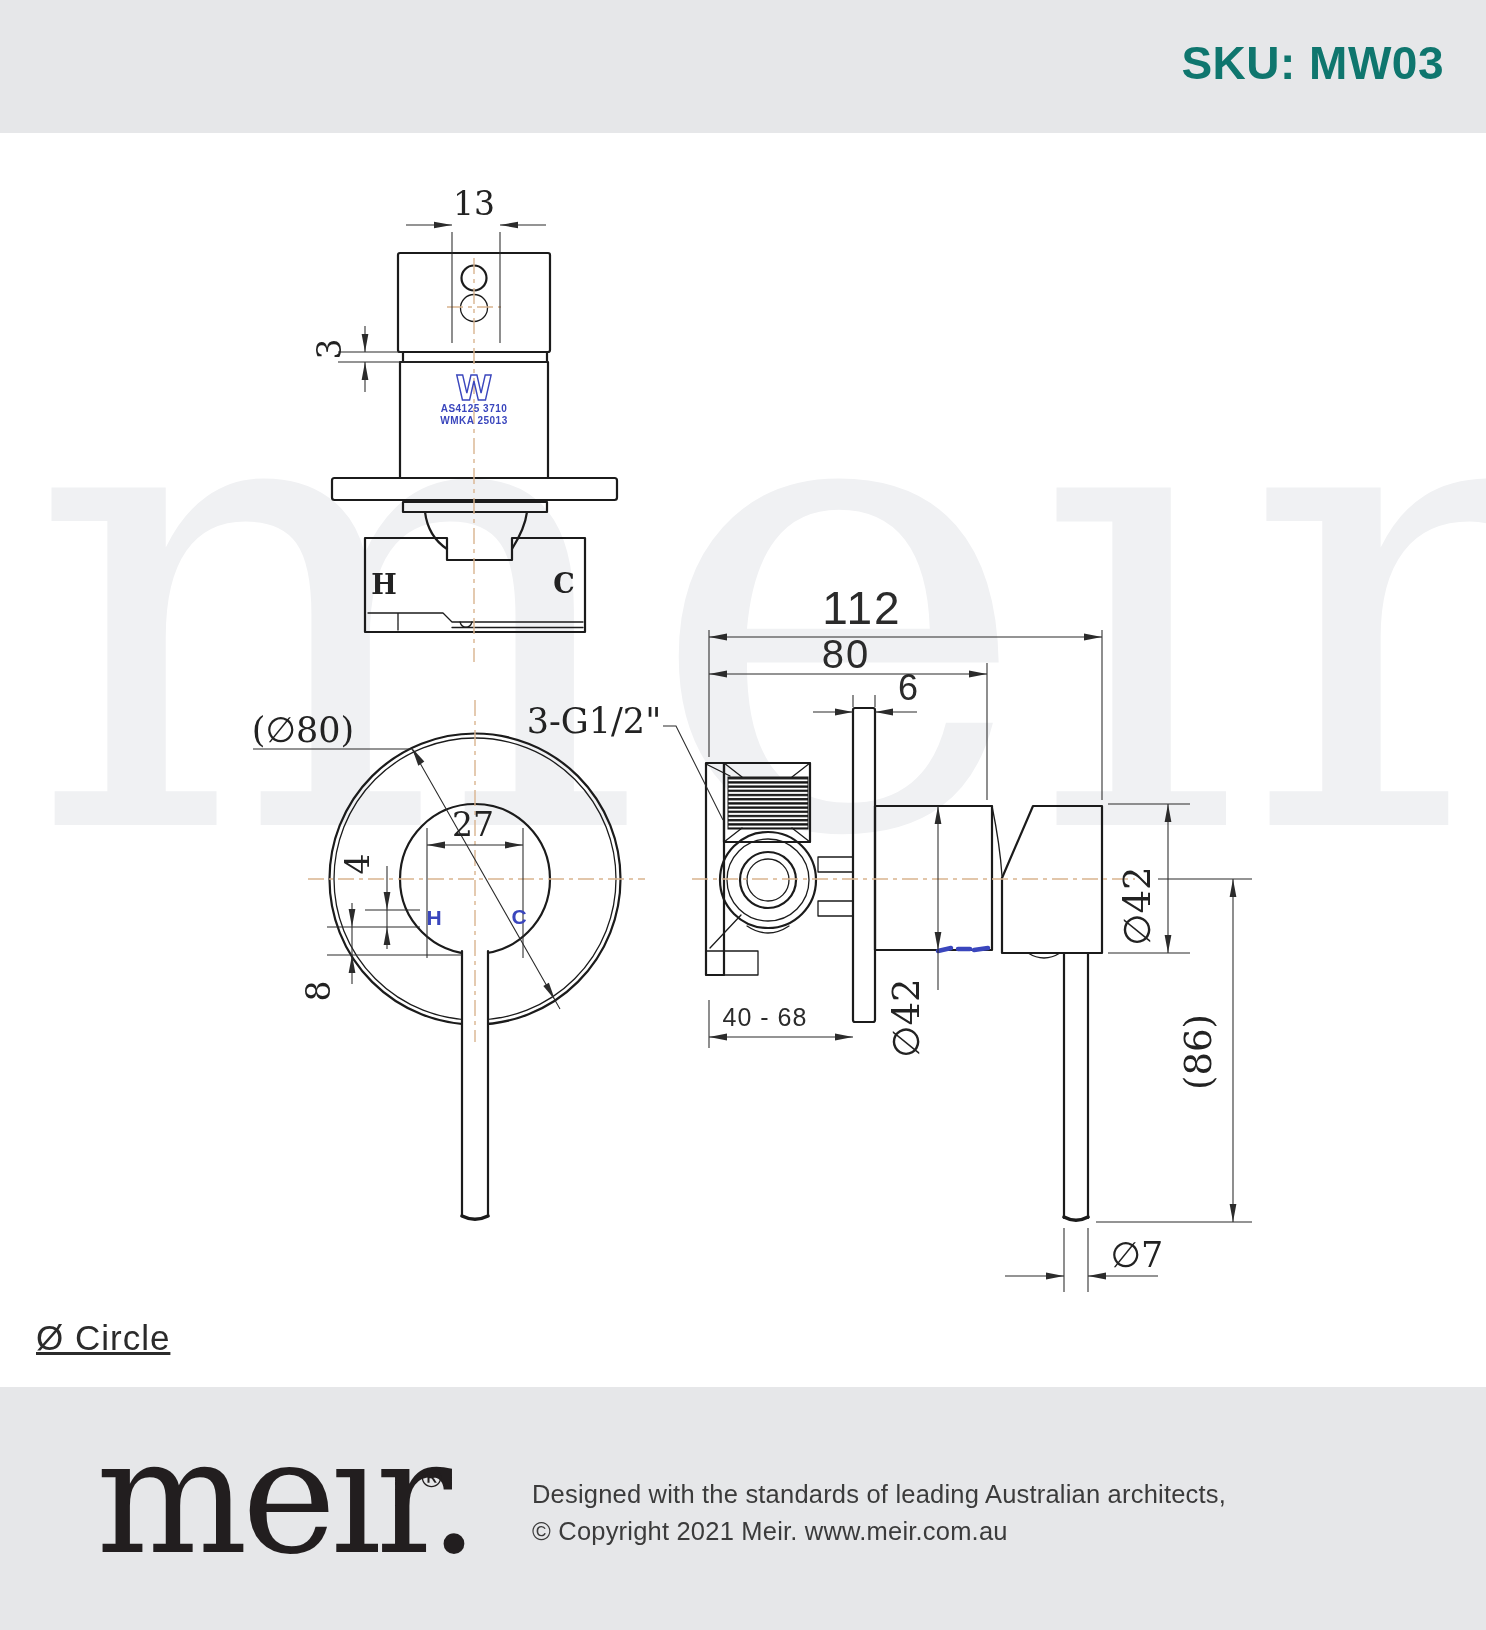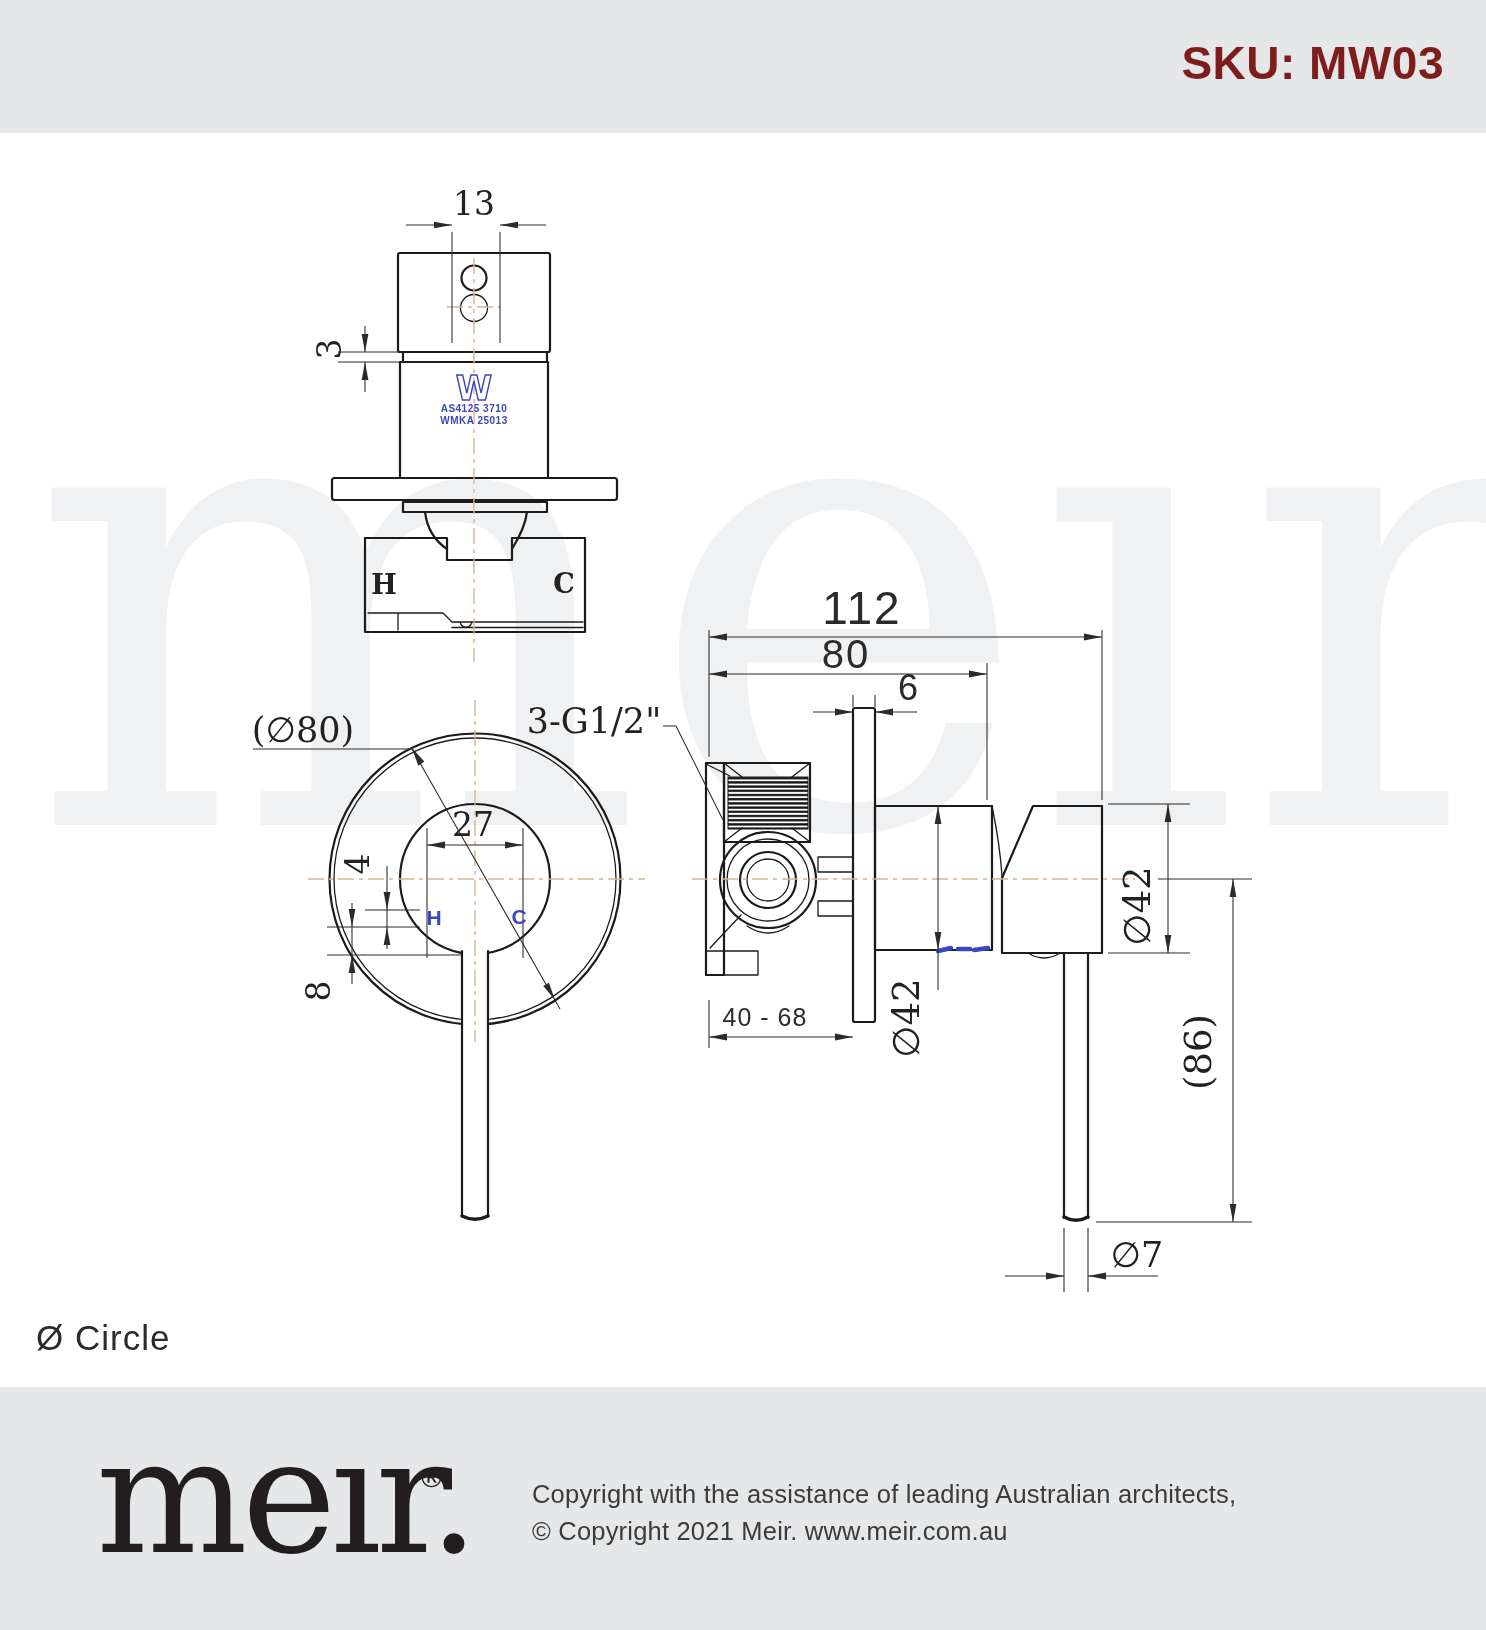--- a/index.html
+++ b/index.html
@@ -1,28 +1,28 @@
 <!DOCTYPE html>
 <html><head>
 <meta charset="utf-8">
 <style>
   html,body{margin:0;padding:0;background:#fff;}
   .page{position:relative;width:1486px;height:1630px;background:#ffffff;overflow:hidden;
         font-family:"Liberation Sans",sans-serif;}
   .band{position:absolute;left:0;width:1486px;background:#e6e7e9;}
   .band-top{top:0;height:133px;}
   .band-bottom{top:1387px;height:243px;}
-  .sku{position:absolute;top:36px;right:42px;font-size:46px;font-weight:700;color:#7f1d1d;
+  .sku{position:absolute;top:36px;right:42px;font-size:46px;font-weight:700;color:#0f766e;
        letter-spacing:.5px;}
   .watermark{position:absolute;left:28px;top:275px;font-family:"DejaVu Serif",serif;
              font-size:650px;line-height:1;color:#f0f1f3;letter-spacing:2px;white-space:nowrap;
              z-index:1;user-select:none;}
   svg.drawing{position:absolute;left:0;top:0;z-index:2;}
   .caption{position:absolute;left:36px;top:1318px;z-index:3;font-size:35px;color:#2b2b2b;
-           letter-spacing:1px;}
+           letter-spacing:1px;text-decoration:underline;}
   .logo{position:absolute;left:96px;top:1417px;z-index:4;font-family:"DejaVu Serif",serif;
         font-size:160px;line-height:1;letter-spacing:-6px;color:#221e1f;}
   .logo-reg{position:absolute;left:418px;top:1462px;z-index:4;font-size:27px;color:#221e1f;
         font-family:"DejaVu Sans",sans-serif;}
   .footer-text{position:absolute;left:532px;top:1476px;z-index:4;font-size:25.5px;
         line-height:37px;color:#3b3b3b;letter-spacing:.2px;}
   
   .obj{stroke:#1b1b1b;stroke-width:2.2;fill:none;stroke-linejoin:round;stroke-linecap:round;}
   .objthin{stroke:#1b1b1b;stroke-width:1.3;fill:none;stroke-linecap:round;}
   .objthick{stroke:#1b1b1b;stroke-width:3.6;fill:none;stroke-linecap:round;}
@@ -197,17 +197,17 @@
       <text class="ts" x="1137" y="1267" font-size="35" text-anchor="middle">∅7</text>
     </g>
   </svg>
 
   <div class="caption">Ø Circle</div>
 
   <div class="band band-bottom"></div>
   <div class="logo">meır.</div>
   <div class="logo-reg">®</div>
   <div class="footer-text">
-    <div>Copyright with the assistance of leading Australian architects,</div>
+    <div>Designed with the standards of leading Australian architects,</div>
     <div>© Copyright 2021 Meir. www.meir.com.au</div>
   </div>
 
 </div>
 
 </body></html>

